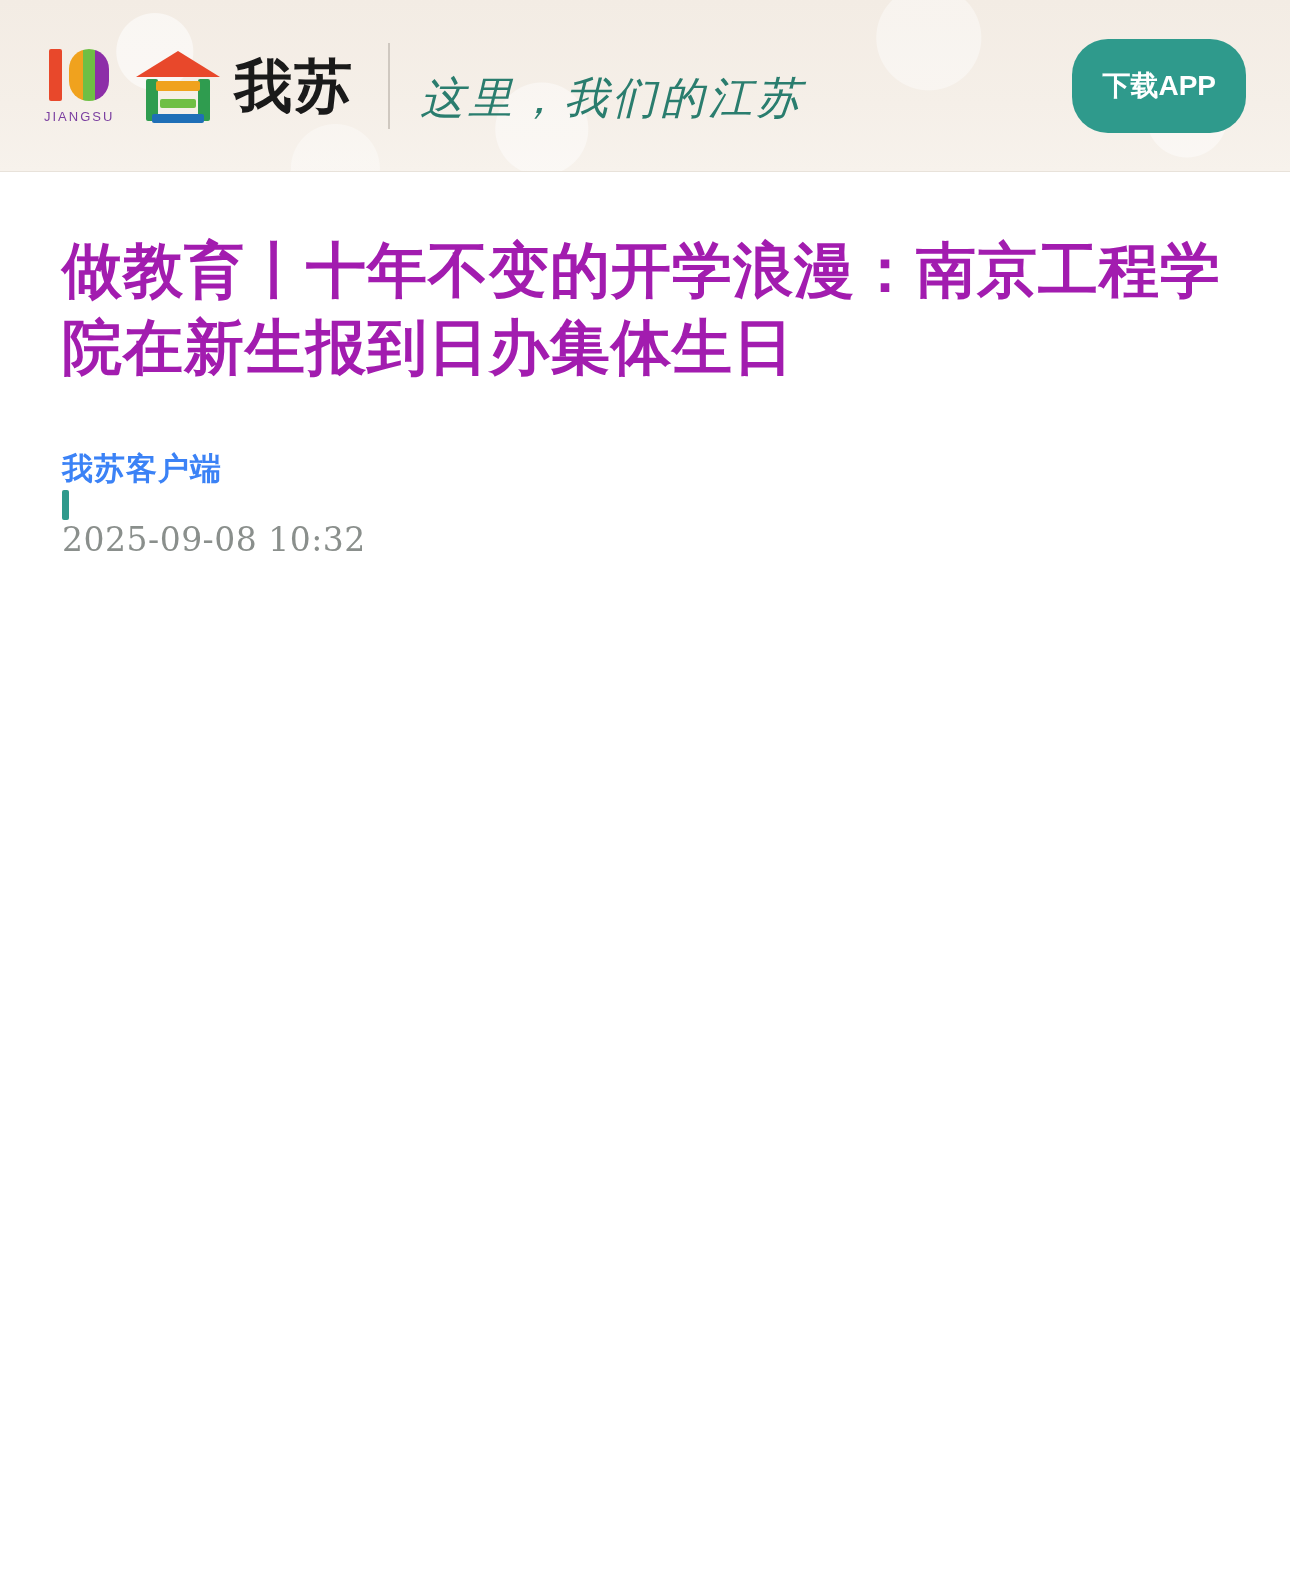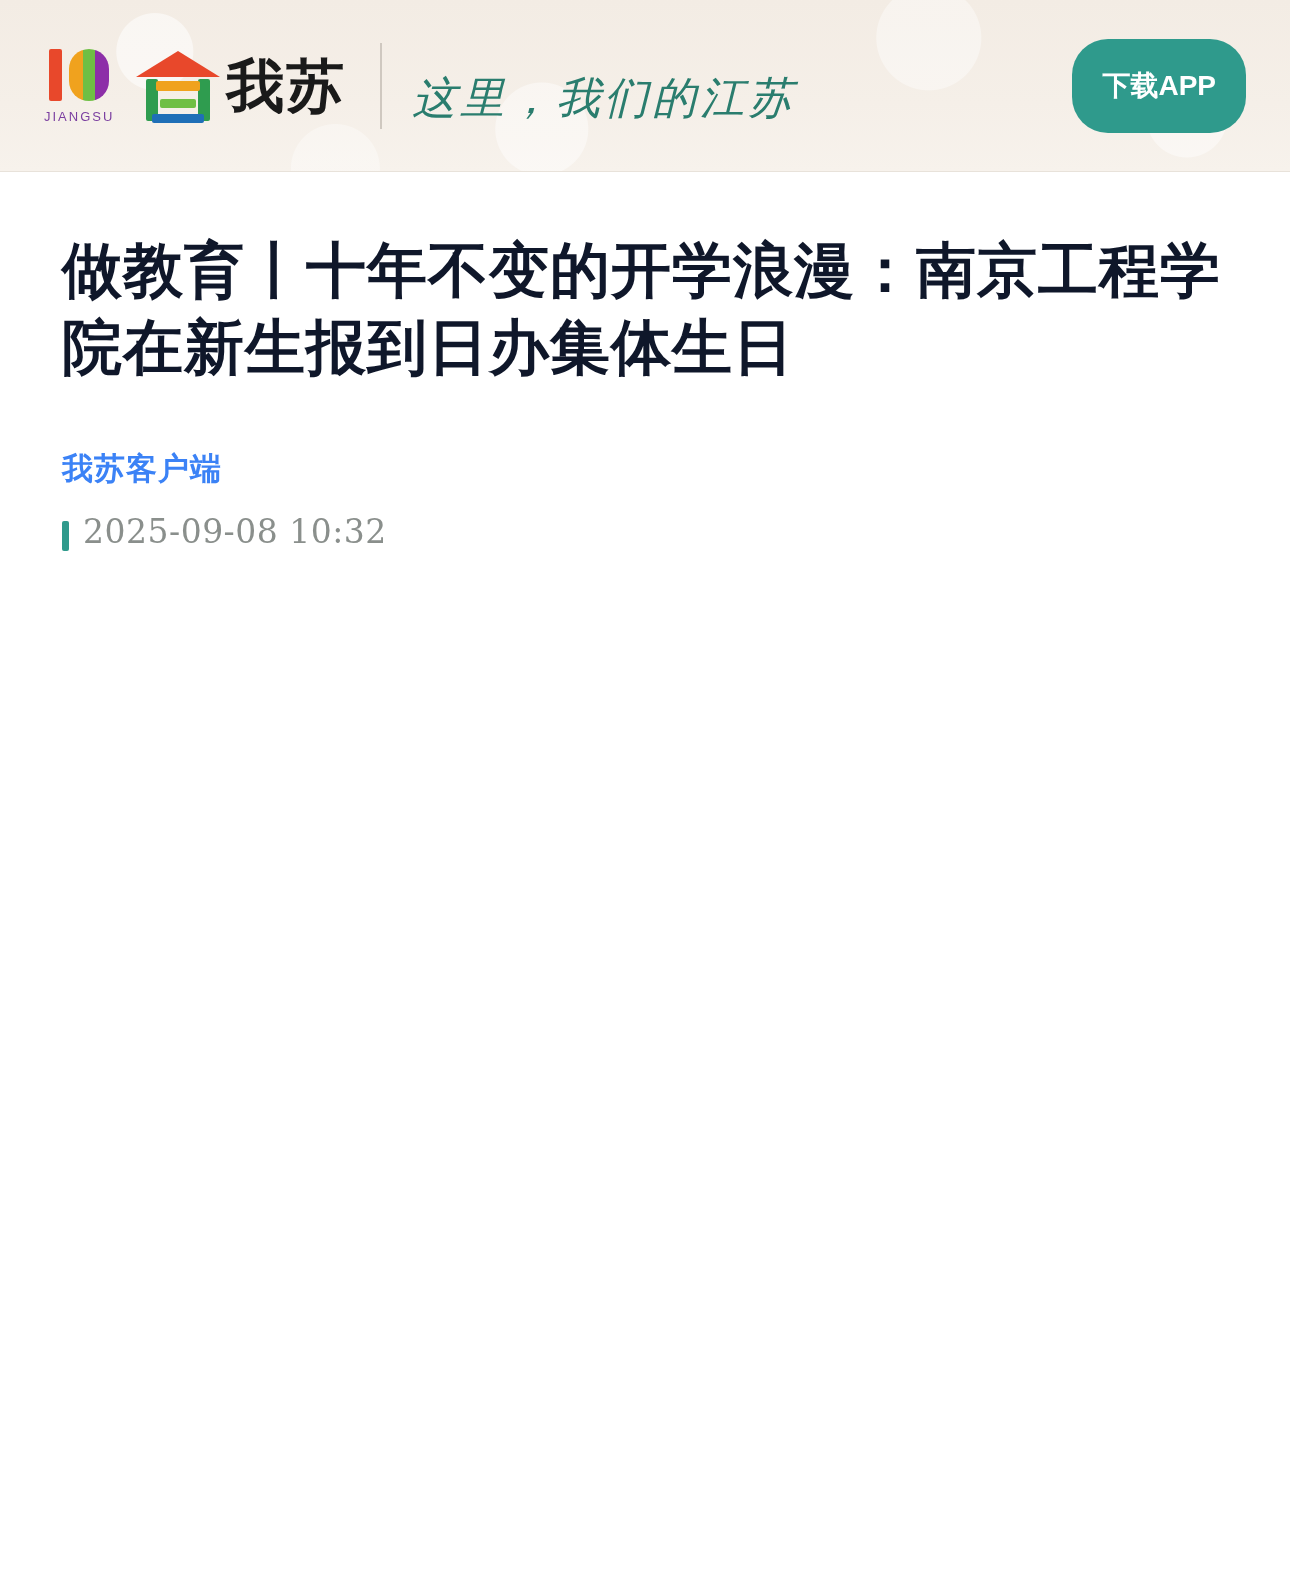--- a/index.html
+++ b/index.html
@@ -79,21 +79,21 @@
     font-size: 13px;
     letter-spacing: 2px;
     color: #7b3fa0;
     font-weight: 400;
   }
 
   
   .logo-wosu {
     display: flex;
     align-items: center;
-    gap: 0;
+    gap: 8px;
   }
   .wosu-mark {
     position: relative;
     width: 96px; height: 74px;
   }
   .wosu-mark .roof {
     position: absolute;
     left: 6px; top: 2px;
     width: 0; height: 0;
     border-left: 42px solid transparent;
@@ -163,38 +163,38 @@
 
   
   .article {
     padding: 60px 62px 0 62px;
   }
   .title {
     font-family: "DejaVu Sans", sans-serif;
     font-size: 60px;
     line-height: 1.28;
     font-weight: 700;
-    color: #0f172a;
+    color: #a21caf;
     letter-spacing: 1px;
     margin: 0;
   }
   .meta {
     margin-top: 62px;
   }
   .source {
     font-family: "DejaVu Sans", sans-serif;
     font-size: 31px;
     font-weight: 700;
     color: #3b82f6;
     letter-spacing: 1px;
   }
   .time-row {
     display: flex;
-    align-items: flex-end;
-    margin-top: 22px;
+    align-items: flex-start;
+    flex-direction: column;
   }
   .time-bar {
     width: 7px;
     height: 30px;
     background: #2f9a8c;
     border-radius: 2px;
     margin-right: 14px;
   }
   .time-text {
     font-family: "DejaVu Serif", serif;

